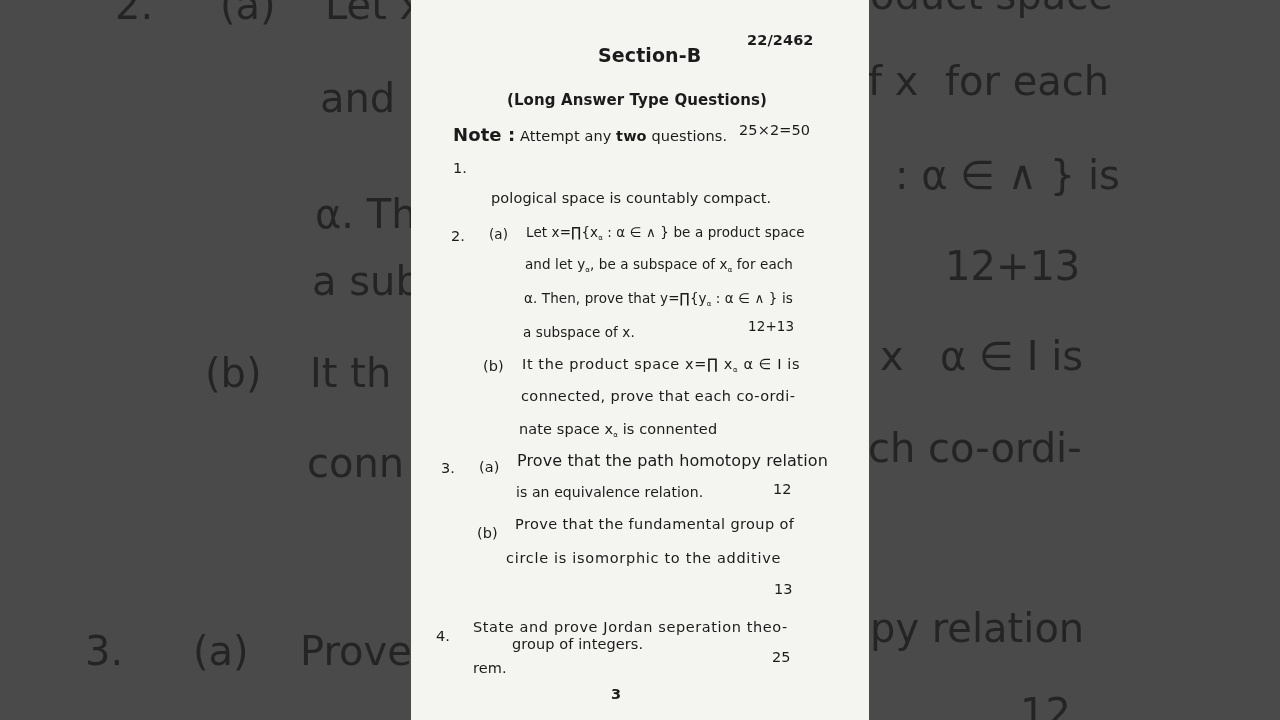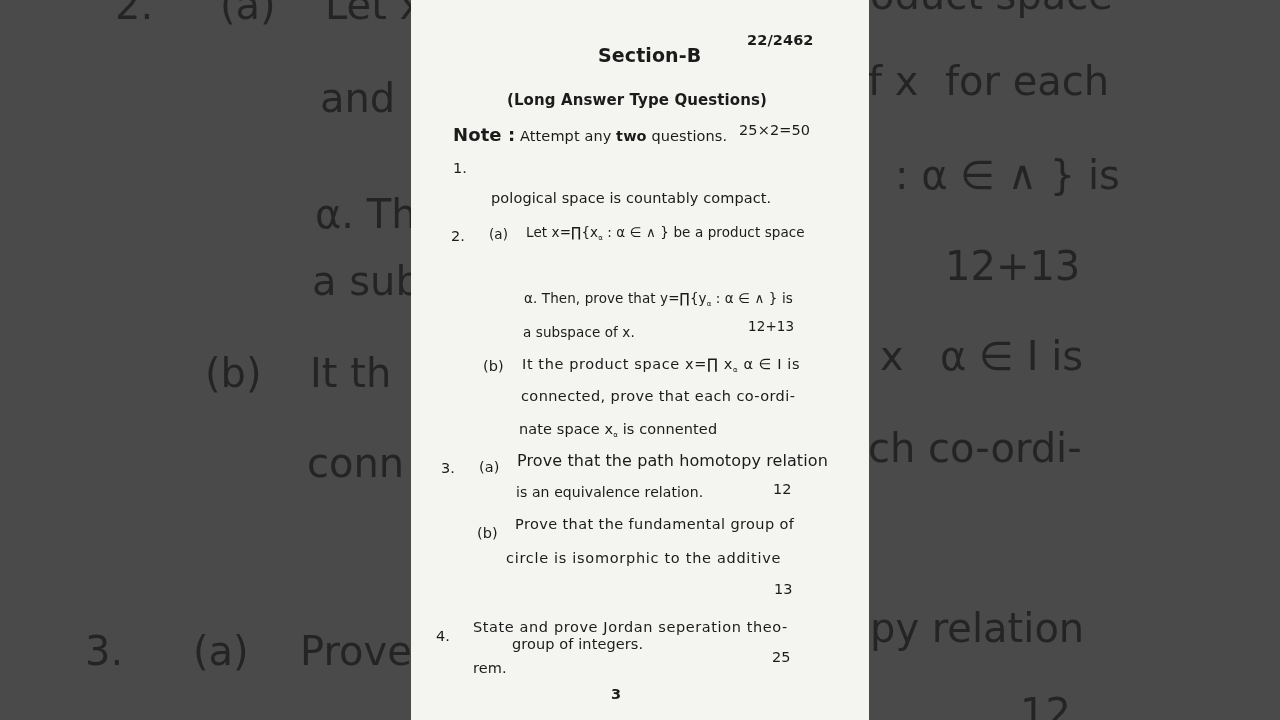--- a/index.html
+++ b/index.html
@@ -54,20 +54,21 @@
     <span>questions.</span>
   </div>
   <div class="abs t" style="left:328px;top:122px;">25×2=50</div>
 
   <div class="abs t" style="left:42px;top:160px;">1.</div>
   <div class="abs t" style="left:80px;top:190px;">pological space is countably compact.</div>
 
   <div class="abs t" style="left:40px;top:228px;">2.</div>
   <div class="abs t" style="left:78px;top:226px;font-size:13.5px;">(a)</div>
   <div class="abs t" style="left:115px;top:224px;font-size:13.5px;"><span>Let x=∏{x</span><span class="sub">α</span><span> : α ∈ ∧ } be a product space</span></div>
+  <div class="abs t" style="left:114px;top:256px;font-size:13.5px;"><span>and let y</span><span class="sub">α</span><span>, be a subspace of x</span><span class="sub">α</span><span> for each</span></div>
   <div class="abs t" style="left:113px;top:290px;font-size:13.5px;"><span>α. Then, prove that y=∏{y</span><span class="sub">α</span><span> : α ∈ ∧ } is</span></div>
   <div class="abs t" style="left:112px;top:324px;font-size:13.5px;">a subspace of x.</div>
   <div class="abs t" style="left:337px;top:318px;font-size:13.5px;">12+13</div>
 
   <div class="abs t" style="left:72px;top:358px;">(b)</div>
   <div class="abs t" style="left:110px;top:388px;letter-spacing:0.4px;">connected, prove that each co-ordi-</div>
   <div class="abs t" style="left:111px;top:356px;letter-spacing:0.6px;"><span>It the product space x=∏ x</span><span class="sub">α</span><span> α ∈ I is</span></div>
   <div class="abs t" style="left:108px;top:421px;"><span>nate space x</span><span class="sub">α</span><span> is connented</span></div>
 
   <div class="abs t" style="left:30px;top:460px;">3.</div>

